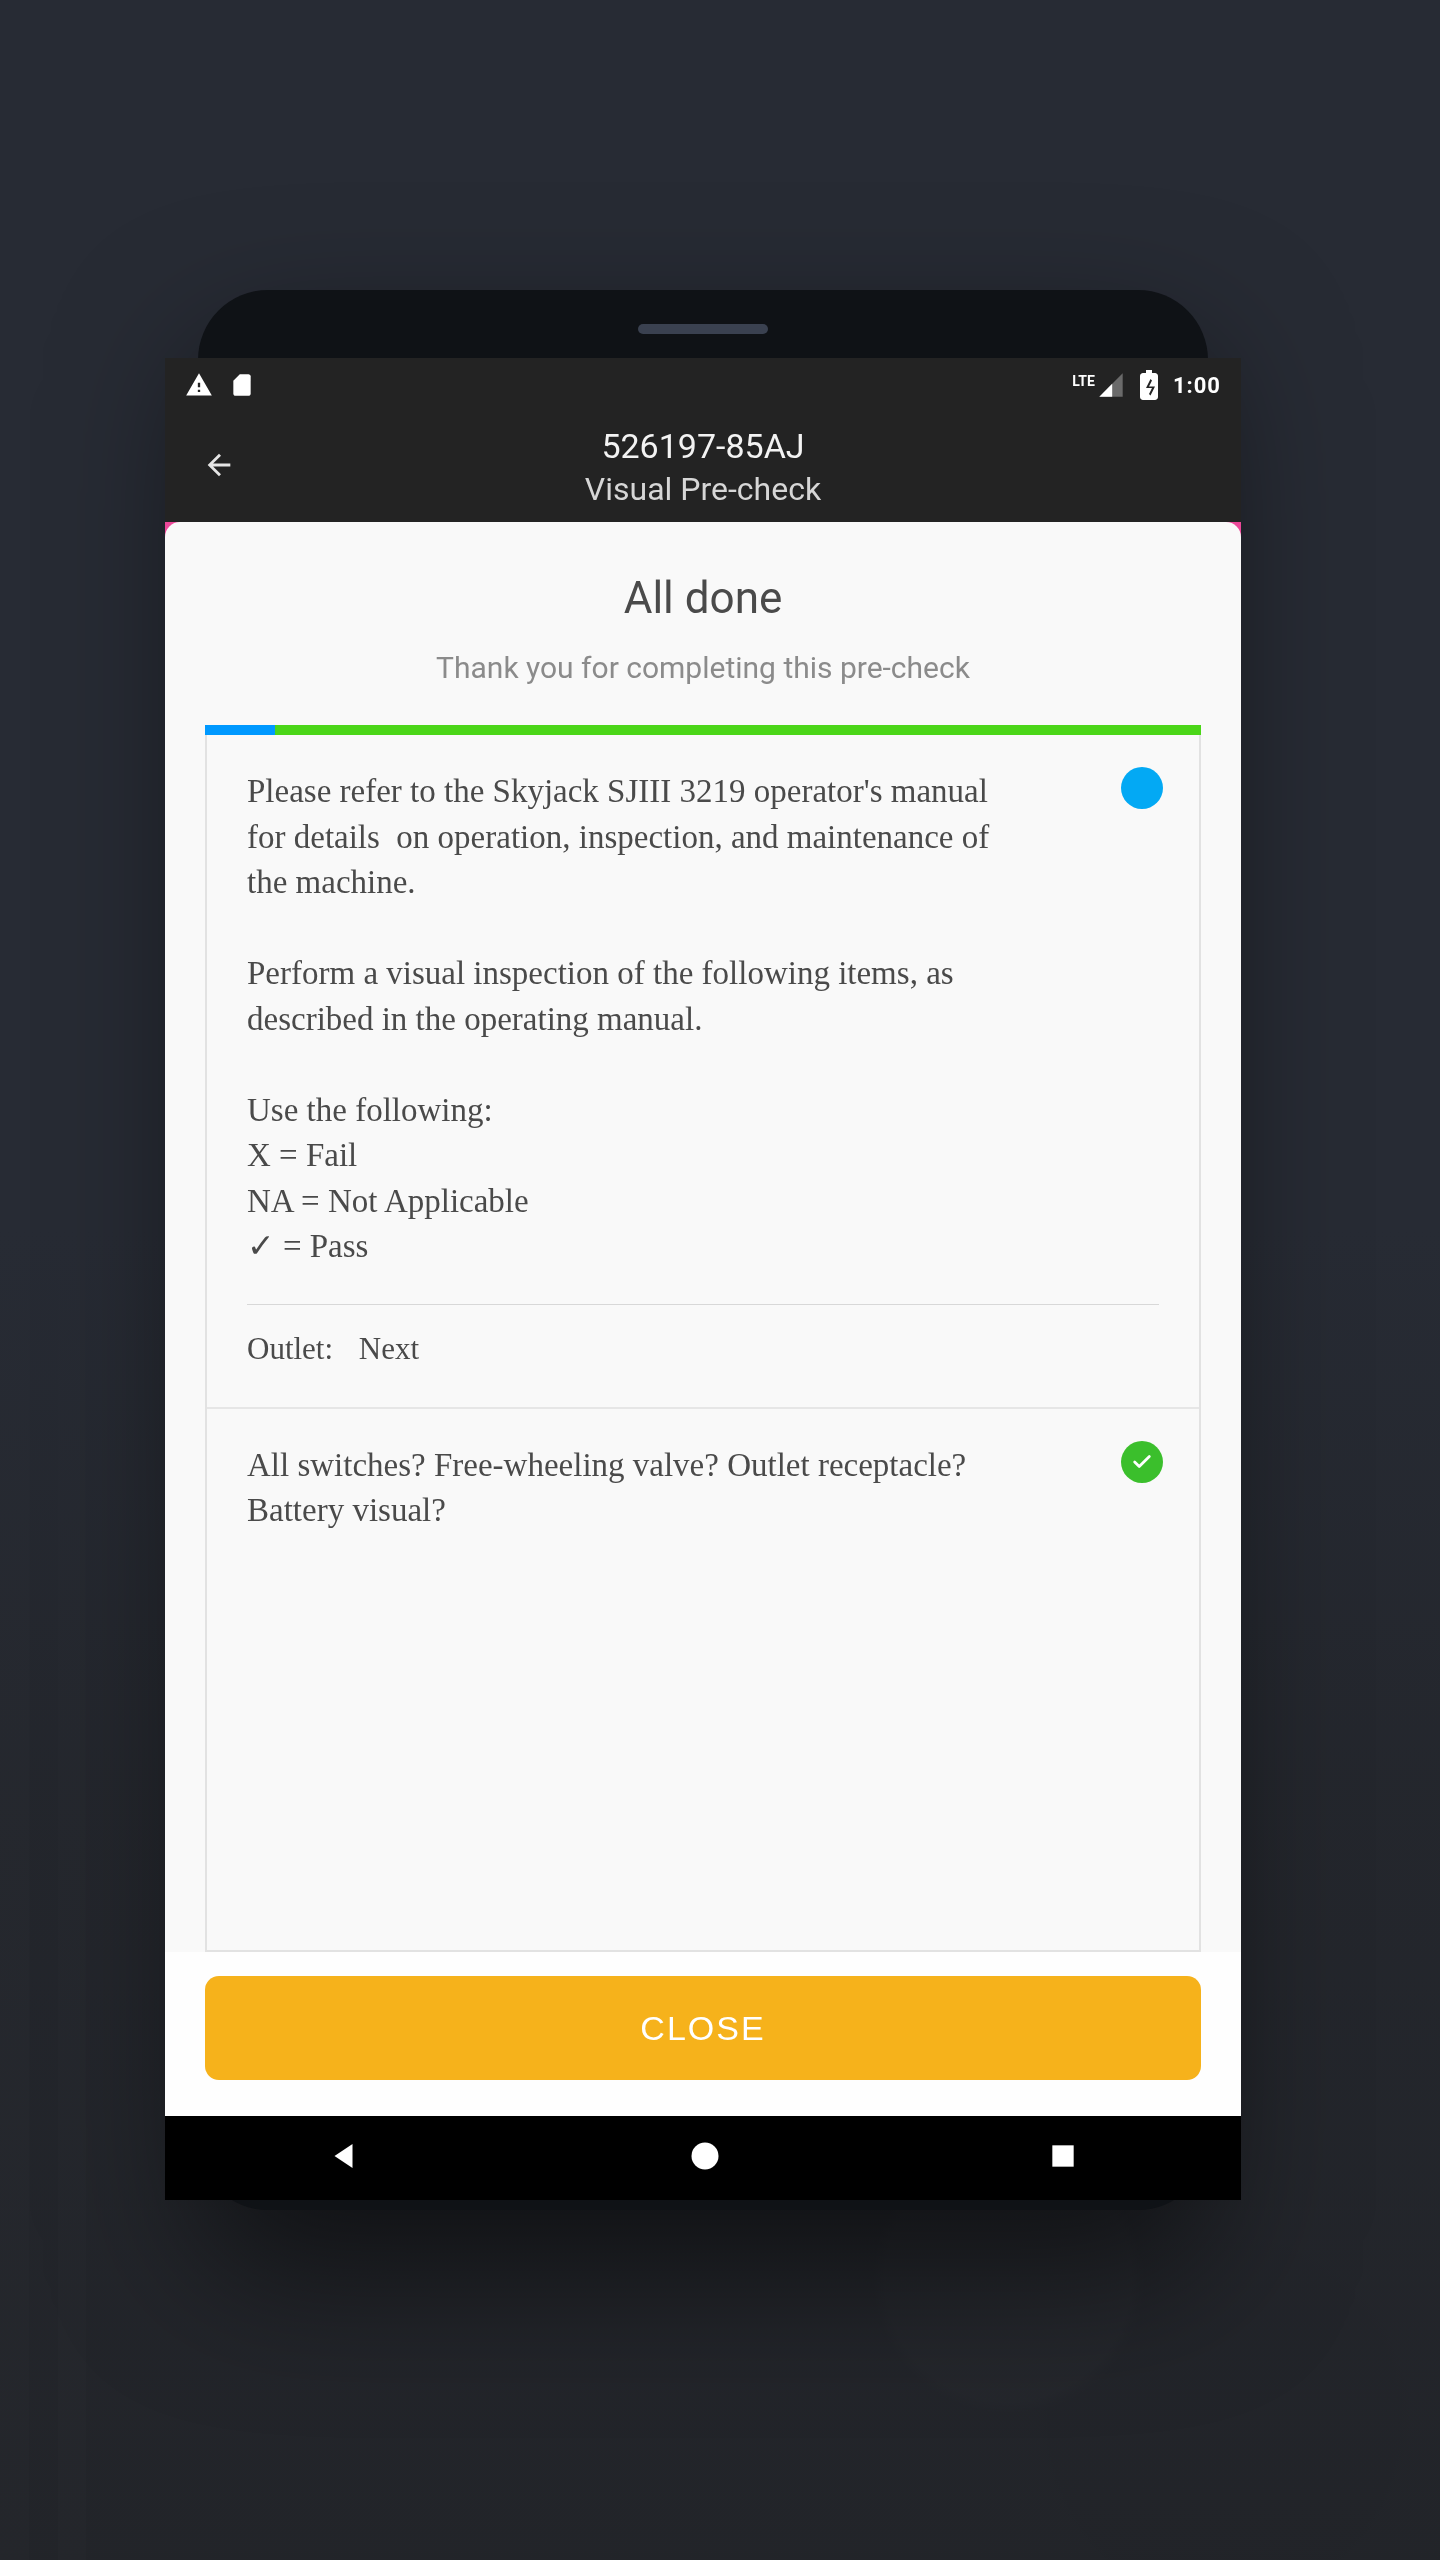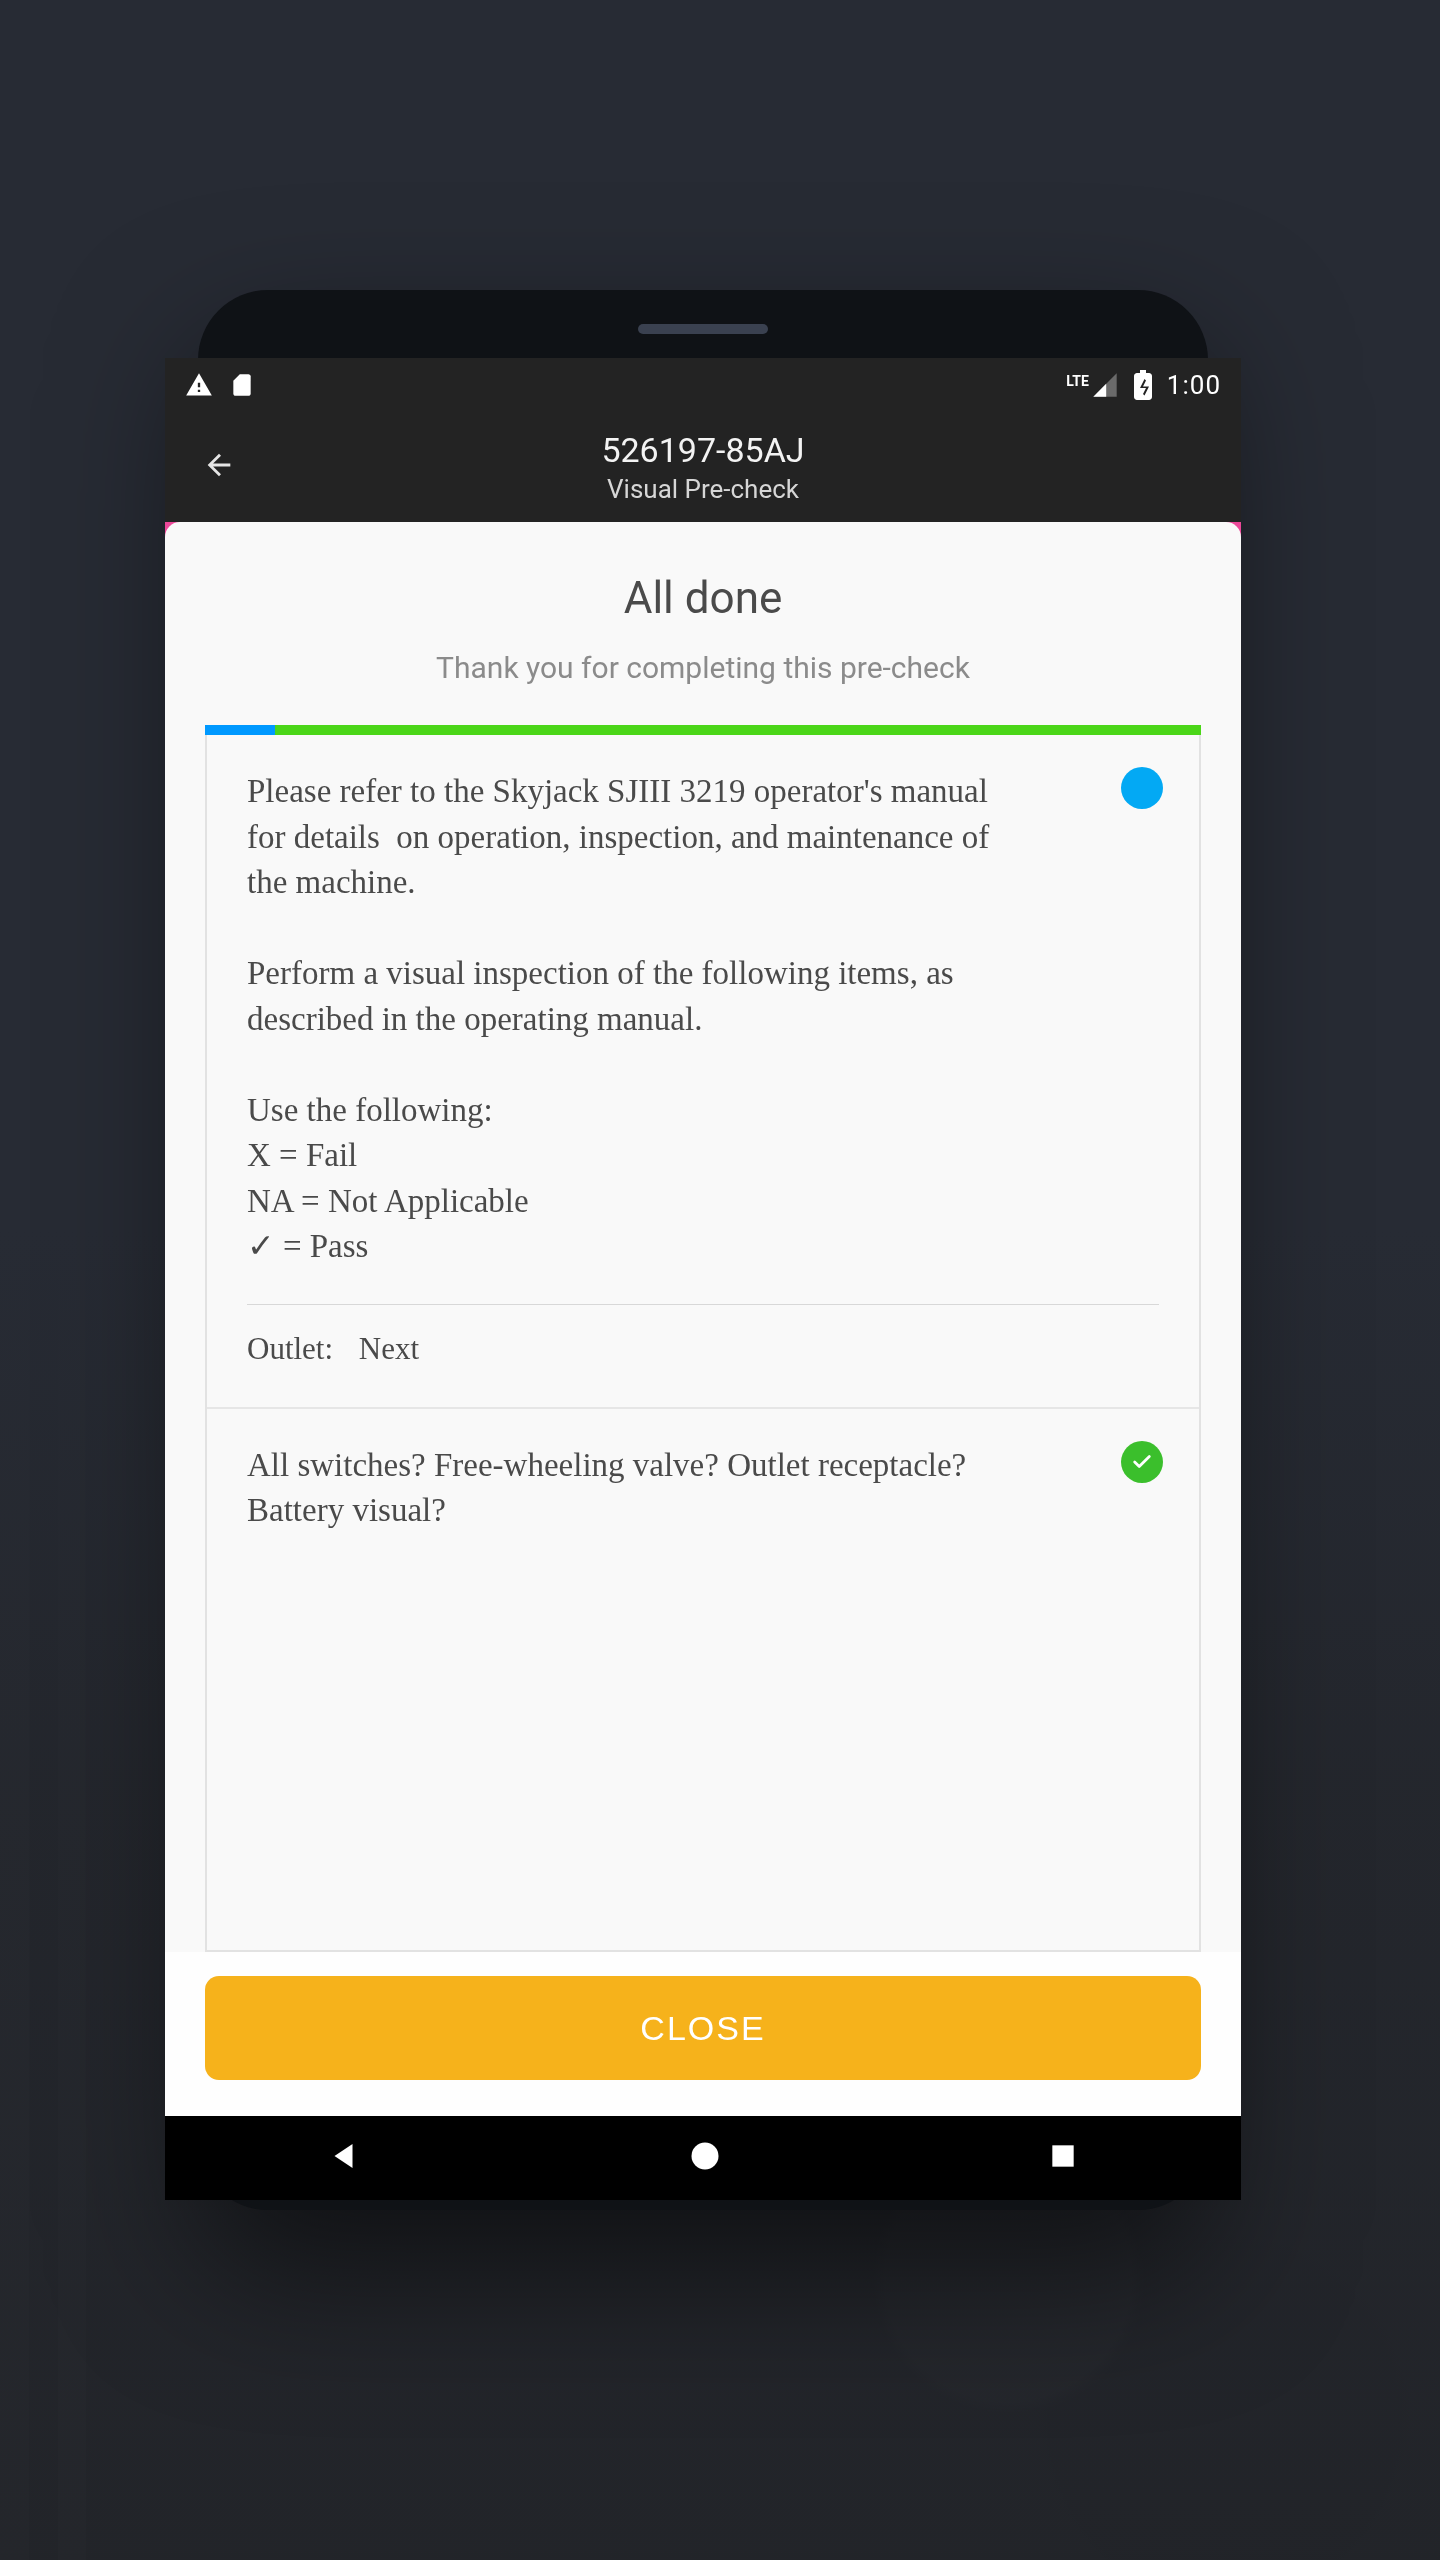--- a/index.html
+++ b/index.html
@@ -62,39 +62,39 @@
     height: 54px;
     background: #232323;
     color: #fff;
     display: flex;
     align-items: center;
     padding: 0 20px;
     font-size: 26px;
   }
   .sb-left { display: flex; gap: 16px; align-items: center; }
   .sb-right { margin-left: auto; display: flex; gap: 14px; align-items: center; }
-  .sb-time { font-weight: 400; letter-spacing: 1px; font-size: 26px; }
+  .sb-time { font-weight: 700; letter-spacing: 1px; font-size: 22px; }
   .ico { display:inline-flex; }
   
   .appbar {
     height: 110px;
     background: #232323;
     color: #fff;
     display: flex;
     align-items: center;
     padding: 0 25px;
     position: relative;
   }
   .back-arrow { padding: 12px; cursor: pointer; }
   .appbar-center {
     position: absolute; left:0; right:0;
     text-align: center; pointer-events: none;
   }
   .appbar-title { font-size: 34px; font-weight: 400; color: #f3f3f3; }
-  .appbar-sub { font-size: 26px; color: #d6d6d6; margin-top: 4px; }
+  .appbar-sub { font-size: 32px; color: #d6d6d6; margin-top: 4px; }
   
   .content {
     flex: 1;
     background: #f9f9f9;
     display: flex;
     flex-direction: column;
     border-radius: 15px;
   }
   .header-block { text-align: center; padding: 50px 40px 40px; }
   .h1 { font-size: 44px; color: #4a4a4a; font-weight: 400; }

